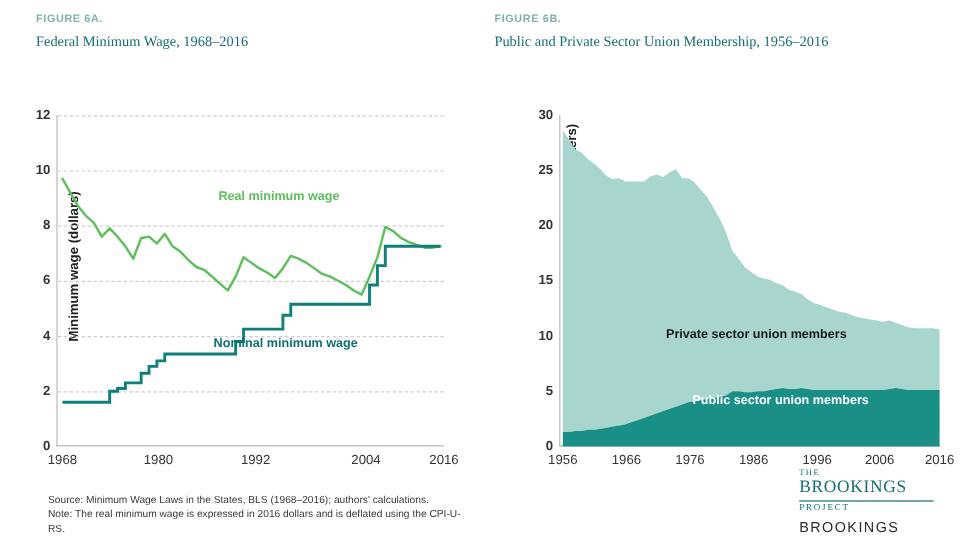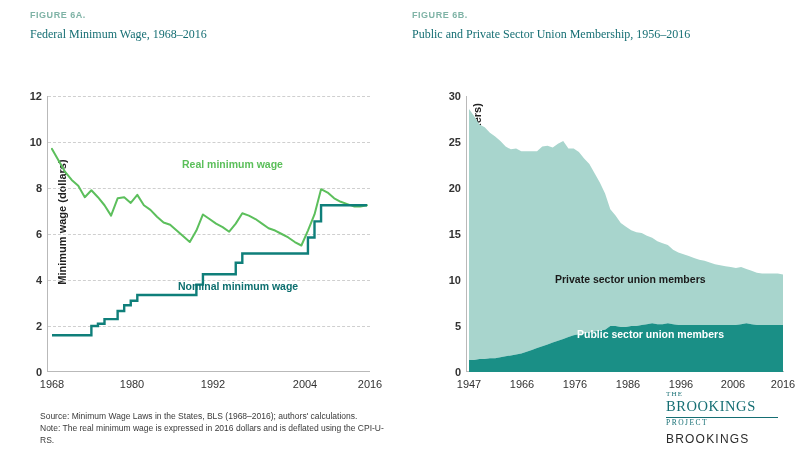--- a/index.html
+++ b/index.html
@@ -205,21 +205,21 @@
       <div class="ylabel ylabel-b">Union membership (percent of all workers)</div>
 
       <div class="ytick" style="top:0px;">30</div>
       <div class="ytick" style="top:30px;margin-top:16px;">25</div>
       <div class="ytick" style="top:92px;">20</div>
       <div class="ytick" style="top:138px;">15</div>
       <div class="ytick" style="top:184px;">10</div>
       <div class="ytick" style="top:230px;">5</div>
       <div class="ytick" style="top:276px;">0</div>
 
-      <div class="xtick" style="left:2px;">1947</div>
+      <div class="xtick" style="left:2px;">1956</div>
       <div class="xtick" style="left:55px;">1966</div>
       <div class="xtick" style="left:108px;">1976</div>
       <div class="xtick" style="left:161px;">1986</div>
       <div class="xtick" style="left:214px;">1996</div>
       <div class="xtick" style="left:266px;">2006</div>
       <div class="xtick" style="left:316px;">2016</div>
 
       <svg class="series-svg" width="318" height="276" viewBox="0 0 318 276">
         <polygon id="area-private" fill="#a8d5cd" stroke="none" points="2.00,12.88 7.23,20.24 12.47,28.52 17.70,31.28 22.93,36.80 28.17,40.48 33.40,45.08 38.63,50.60 43.87,53.36 49.10,52.44 54.33,55.20 59.57,55.20 64.80,55.20 70.03,55.20 75.27,50.60 80.50,49.68 85.73,51.52 90.97,47.84 96.20,45.08 101.43,52.44 106.67,52.44 111.90,56.12 117.13,62.56 122.37,68.08 127.60,77.28 132.83,86.48 138.07,97.52 143.30,113.16 148.53,119.60 153.77,126.96 159.00,130.64 164.23,134.32 169.47,136.16 174.70,137.08 179.93,139.84 185.17,141.68 190.40,145.36 195.63,147.20 200.87,149.04 206.10,153.64 211.33,156.40 216.57,158.24 221.80,160.08 227.03,161.92 232.27,163.76 237.50,164.68 242.73,166.52 247.97,168.36 253.20,169.28 258.43,170.20 263.67,171.12 268.90,172.04 274.13,171.12 279.37,172.96 284.60,174.80 289.83,176.64 295.07,177.56 300.30,177.56 305.53,177.56 310.77,177.56 316.00,178.48 316.00,229.08 310.77,229.08 305.53,229.08 300.30,229.08 295.07,229.08 289.83,229.08 284.60,228.16 279.37,227.24 274.13,228.16 268.90,229.08 263.67,229.08 258.43,229.08 253.20,229.08 247.97,229.08 242.73,229.08 237.50,229.08 232.27,229.08 227.03,229.08 221.80,229.08 216.57,229.08 211.33,229.08 206.10,228.16 200.87,227.24 195.63,228.16 190.40,228.16 185.17,227.24 179.93,228.16 174.70,229.08 169.47,230.00 164.23,230.00 159.00,230.92 153.77,230.92 148.53,230.00 143.30,230.00 138.07,233.68 132.83,234.60 127.60,235.52 122.37,236.44 117.13,237.36 111.90,238.28 106.67,239.20 101.43,241.04 96.20,242.88 90.97,244.72 85.73,246.56 80.50,248.40 75.27,250.24 70.03,252.08 64.80,253.92 59.57,255.76 54.33,257.60 49.10,258.52 43.87,259.44 38.63,260.36 33.40,261.28 28.17,262.20 22.93,262.20 17.70,263.12 12.47,263.12 7.23,264.04 2.00,264.04"></polygon>
         <polygon id="area-public" fill="#1a8f86" stroke="none" points="2.00,264.04 7.23,264.04 12.47,263.12 17.70,263.12 22.93,262.20 28.17,262.20 33.40,261.28 38.63,260.36 43.87,259.44 49.10,258.52 54.33,257.60 59.57,255.76 64.80,253.92 70.03,252.08 75.27,250.24 80.50,248.40 85.73,246.56 90.97,244.72 96.20,242.88 101.43,241.04 106.67,239.20 111.90,238.28 117.13,237.36 122.37,236.44 127.60,235.52 132.83,234.60 138.07,233.68 143.30,230.00 148.53,230.00 153.77,230.92 159.00,230.92 164.23,230.00 169.47,230.00 174.70,229.08 179.93,228.16 185.17,227.24 190.40,228.16 195.63,228.16 200.87,227.24 206.10,228.16 211.33,229.08 216.57,229.08 221.80,229.08 227.03,229.08 232.27,229.08 237.50,229.08 242.73,229.08 247.97,229.08 253.20,229.08 258.43,229.08 263.67,229.08 268.90,229.08 274.13,228.16 279.37,227.24 284.60,228.16 289.83,229.08 295.07,229.08 300.30,229.08 305.53,229.08 310.77,229.08 316.00,229.08 316.00,276.00 2.00,276.00"></polygon>

